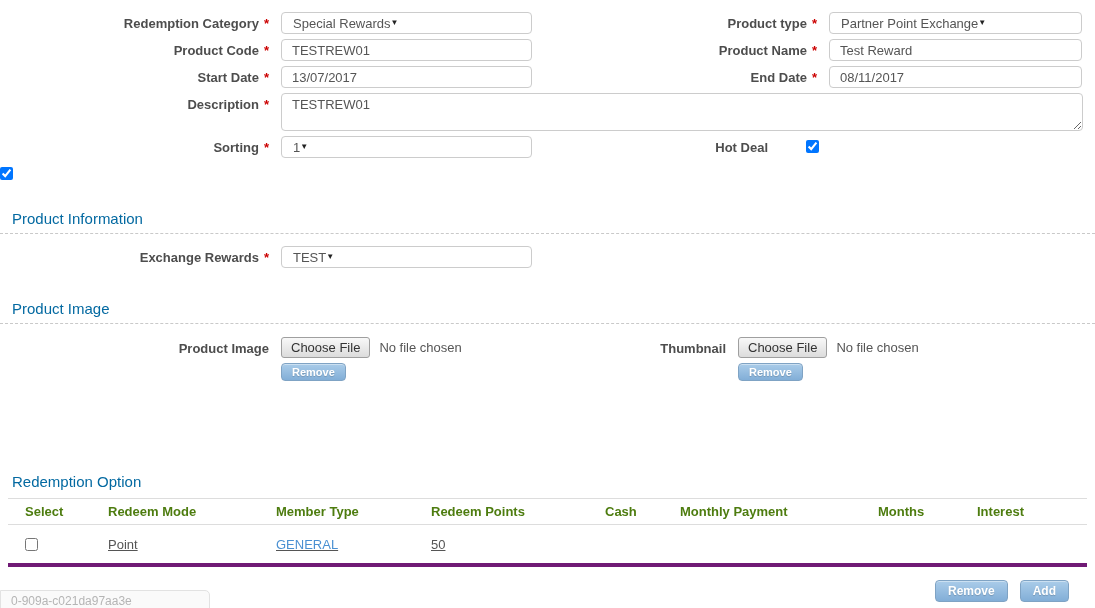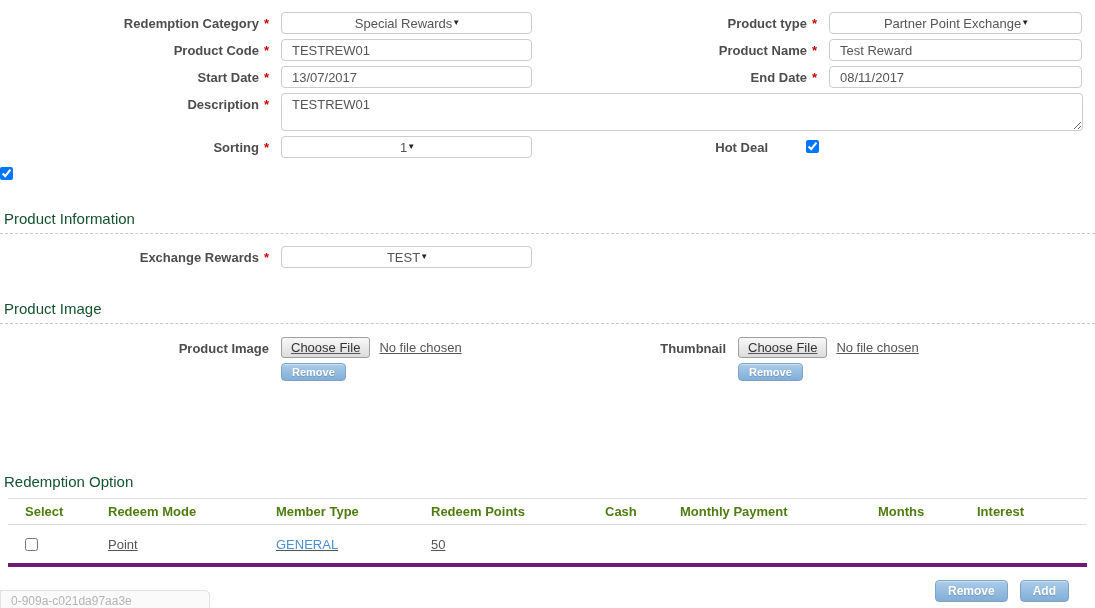--- a/index.html
+++ b/index.html
@@ -17,40 +17,40 @@
   .flabel.thumb { width:178px; }
   .flabel.hotdeal { width:220px; padding-right:38px; }
   .req { color:#cc0000; margin-left:5px; font-weight:bold; }
   .tinput {
     box-sizing:border-box; width:251px; height:22px; border:1px solid #ccc; border-radius:4px;
     padding:0 10px; font:13px "Liberation Sans", sans-serif; color:#555; background:#fff; outline:none;
   }
   .tinput.w253 { width:253px; }
   .select-box {
     box-sizing:border-box; width:251px; height:22px; border:1px solid #ccc; border-radius:4px;
-    background:#fff; display:flex; align-items:center; justify-content:center;
+    background:#fff; display:flex; align-items:center; justify-content:flex-start;
     padding:0 9px 0 11px; cursor:default;
   }
   .select-box.w253 { width:253px; }
   .sel-text { color:#555; }
   .caret { font-size:8px; color:#222; line-height:1; }
   textarea.desc {
     box-sizing:border-box; width:802px; height:38px; border:1px solid #ccc; border-radius:4px;
     padding:3px 10px; font:13px "Liberation Sans", sans-serif; color:#555; resize:both; outline:none;
   }
   .cbox { width:13px; height:13px; margin-top:4px; }
   .section { margin-left:0; }
-  .section-title { font-size:15px; color:#14532d; font-weight:normal; margin-left:4px; }
+  .section-title { font-size:15px; color:#0369a1; font-weight:normal; margin-left:12px; }
   .dashed { border:none; border-top:1px dashed #c9c9c9; margin-top:6px; }
   .mt-info { margin-top:30px; }
   .mt-img  { margin-top:32px; }
   .row-gap { margin-top:12px; }
   .img-row-gap { margin-top:13px; }
   .file-stack { display:flex; flex-direction:column; align-items:flex-start; gap:5px; }
-  .file-row { display:flex; align-items:center;text-decoration:underline; }
+  .file-row { display:flex; align-items:center; }
   .file-btn {
     font:13px "Liberation Sans", sans-serif; color:#333; border:1px solid #9f9f9f; border-radius:3px;
     background:linear-gradient(#f8f8f8,#dcdcdc); padding:2px 9px; cursor:pointer;
   }
   .file-status { margin-left:9px; color:#555; }
   .btn-blue {
     border:1px solid #7fa3c4; border-radius:4px; background:linear-gradient(#aacce9,#82aed7);
     color:#fff; font-family:"Liberation Sans", sans-serif; font-weight:bold; font-size:11px;
     padding:2px 10px; cursor:pointer; text-shadow:0 1px 1px rgba(0,0,0,0.18);
     box-shadow:inset 0 1px 0 rgba(255,255,255,0.4);

